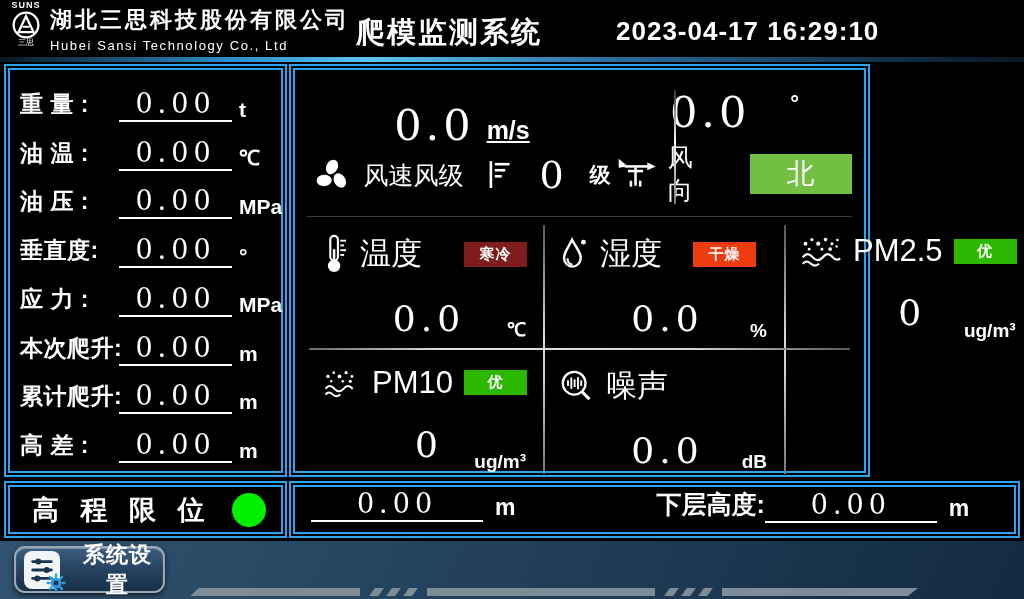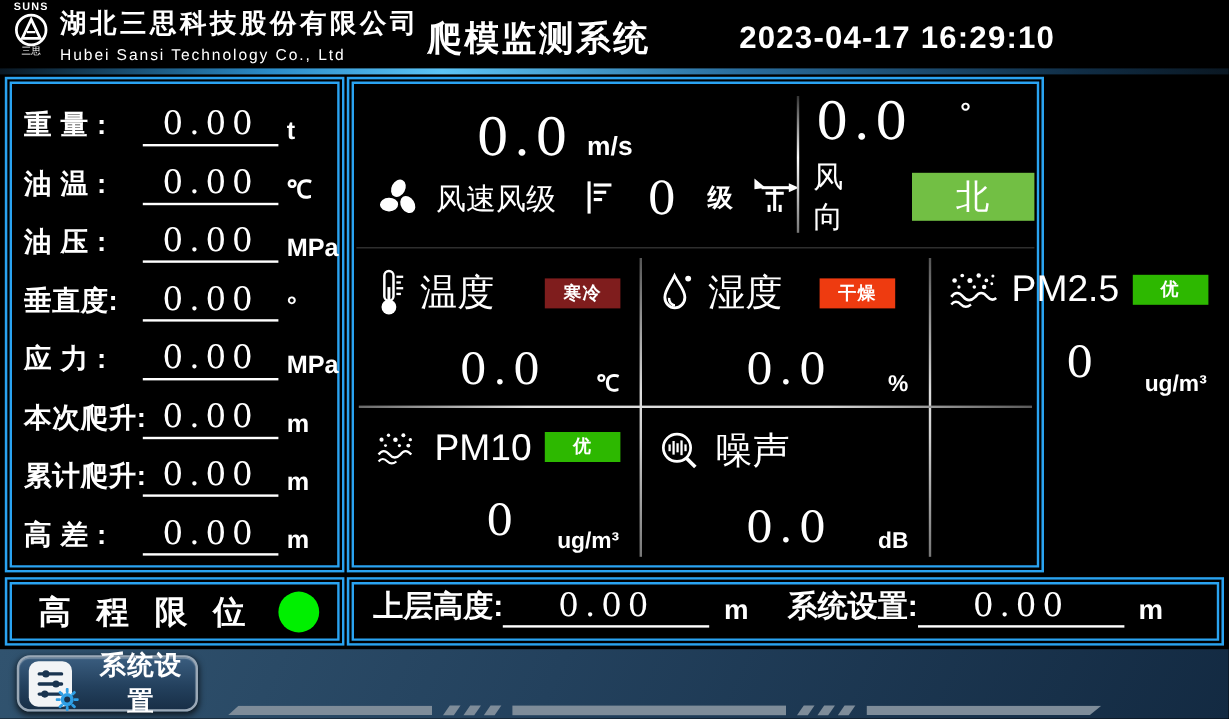--- a/index.html
+++ b/index.html
@@ -27,27 +27,27 @@
   #left-panel{left:4px;top:64px;width:283px;height:413px;padding:14px 12px 10px 14px;
     display:flex;flex-direction:column;justify-content:space-between;}
   .metric-row{display:flex;align-items:flex-end;height:44px;}
   .metric-label{font-size:23px;font-weight:bold;width:99px;white-space:nowrap;letter-spacing:0.5px;padding-bottom:4px;}
   .metric-value{flex:1;text-align:center;border-bottom:2px solid #fff;
     font-family:"DejaVu Serif","Liberation Serif",serif;font-size:27px;letter-spacing:5px;
     line-height:1;padding-bottom:3px;margin:0 7px 2px 0;}
   .metric-unit{width:34px;font-size:21px;font-weight:bold;padding-bottom:2px;}
 
   
-  #main-panel{left:289px;top:64px;width:581px;height:413px;padding:6px;}
+  #main-panel{left:289px;top:64px;width:581px;height:413px;padding:16px;}
   .wind-row{position:relative;display:flex;height:134px;}
   .wind-speed{width:368px;display:flex;flex-direction:column;justify-content:center;align-items:center;gap:9px;}
   .wind-dir{flex:1;display:flex;flex-direction:column;justify-content:center;gap:7px;}
   .wline{display:flex;align-items:center;justify-content:center;gap:12px;}
   .value-big{font-family:"DejaVu Serif","Liberation Serif",serif;font-size:43px;line-height:1;letter-spacing:4px;}
-  .unit-big{font-size:22px;font-weight:bold;align-self:flex-end;padding-bottom:2px;}
+  .unit-big{font-size:25px;font-weight:bold;align-self:flex-end;padding-bottom:2px;text-decoration:underline;}
   .deg-big{font-size:22px;font-weight:bold;align-self:flex-start;margin-left:28px;}
   .wlabel{font-size:25px;}
   .level-value{font-family:"DejaVu Serif","Liberation Serif",serif;font-size:38px;line-height:1;margin-left:14px;}
   .level-unit{font-size:21px;font-weight:bold;margin-left:14px;}
   .dir-box{width:116px;height:40px;margin-left:26px;display:flex;align-items:center;justify-content:center;
     font-size:28px;letter-spacing:1px;}
   .wind-divider{position:absolute;left:367px;top:8px;width:2px;height:114px;
     background:linear-gradient(180deg,#333,#fff 45%,#777);}
 
   
@@ -338,26 +338,25 @@
     </div>
   </div>
 
   <div id="limit-panel" class="panel">
     <span class="limit-label">高 程 限 位</span>
     <span class="indicator" style="background-color: rgb(0, 240, 0);"></span>
   </div>
 
   <div id="heights-panel" class="panel">
     <div class="height-group">
-      <span class="height-label">上层高度:</span>
       <span class="height-value">0.00</span>
       <span class="height-unit">m</span>
     </div>
     <div class="height-group">
-      <span class="height-label">系统设置:</span>
+      <span class="height-label">下层高度:</span>
       <span class="height-value">0.00</span>
       <span class="height-unit">m</span>
     </div>
   </div>
 
   <div class="bottom-bar">
     <button class="settings-btn">
       <span class="sliders-box">
         <svg viewBox="0 0 30 32" width="28" height="30">
           <g stroke="#1a3450" stroke-width="3" stroke-linecap="round">

